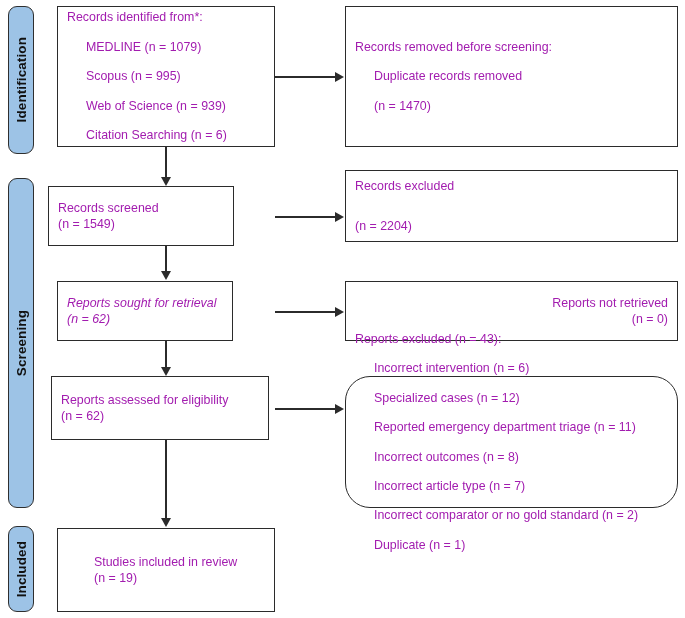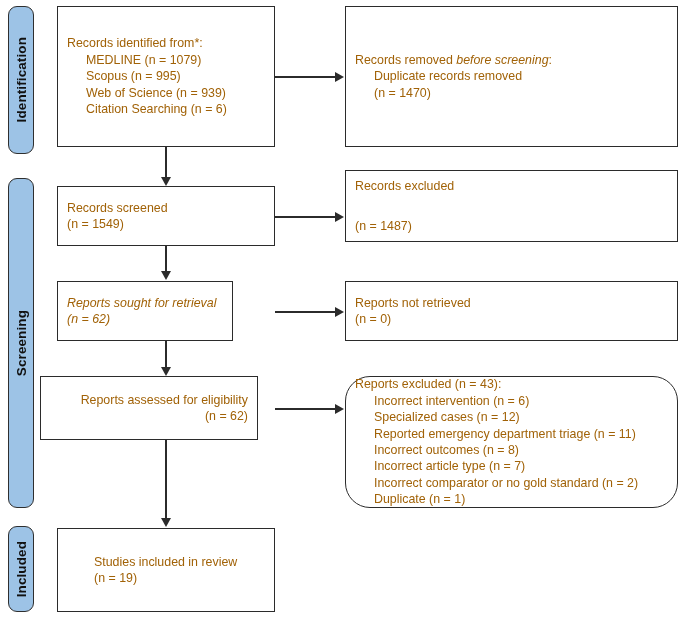--- a/index.html
+++ b/index.html
@@ -48,28 +48,28 @@
     border: 1.8px solid #2b2b2b;
     box-sizing: border-box;
     display: flex;
     flex-direction: column;
     justify-content: center;
     padding: 0 9px;
   }
   .box .line {
     font-size: 12.4px;
     line-height: 16.4px;
-    color: #a16207;
+    color: #a21caf;
     white-space: nowrap;
   }
   .box .line.indent {
     padding-left: 19px;
+    margin-top: 13px;
   }
   .box .line .ital {
-    font-style: italic;
     margin-top: 32px;
   }
 
   
   .v-line {
     position: absolute;
     width: 1.6px;
     background: #2b2b2b;
   }
   .h-line {
@@ -124,53 +124,53 @@
     <div class="line indent">Duplicate records removed</div>
     <div class="line indent">(n = 1470)</div>
   </div>
 
   <div class="h-line" style="left:275px; top:76px; width:60px;"></div>
   <div class="arrow-right" style="left:335px; top:71.5px;"></div>
 
   <div class="v-line" style="left:165px; top:147px; height:30px;"></div>
   <div class="arrow-down" style="left:160.5px; top:177px;"></div>
 
-  <div class="box" style="left:57px; top:186px; width:218px; height:60px;">
+  <div class="box" style="left:48px; top:186px; width:186px; height:60px;">
     <div class="line">Records screened</div>
     <div class="line">(n = 1549)</div>
   </div>
 
   <div class="box" style="left:345px; top:170px; width:333px; height:72px;gap:23px;">
     <div class="line">Records excluded</div>
-    <div class="line">(n = 1487)</div>
+    <div class="line">(n = 2204)</div>
   </div>
 
   <div class="h-line" style="left:275px; top:216px; width:60px;"></div>
   <div class="arrow-right" style="left:335px; top:211.5px;"></div>
 
   <div class="v-line" style="left:165px; top:246px; height:25px;"></div>
   <div class="arrow-down" style="left:160.5px; top:271px;"></div>
 
   <div class="box" style="left:57px; top:281px; width:176px; height:60px;font-style:italic;">
     <div class="line">Reports sought for retrieval</div>
     <div class="line">(n = 62)</div>
   </div>
 
-  <div class="box" style="left:345px; top:281px; width:333px; height:60px;">
+  <div class="box" style="left:345px; top:281px; width:333px; height:60px;align-items:flex-end;">
     <div class="line">Reports not retrieved</div>
     <div class="line">(n = 0)</div>
   </div>
 
   <div class="h-line" style="left:275px; top:311px; width:60px;"></div>
   <div class="arrow-right" style="left:335px; top:306.5px;"></div>
 
   <div class="v-line" style="left:165px; top:341px; height:26px;"></div>
   <div class="arrow-down" style="left:160.5px; top:367px;"></div>
 
-  <div class="box" style="left:40px; top:376px; width:218px; height:64px;align-items:flex-end;">
+  <div class="box" style="left:51px; top:376px; width:218px; height:64px;">
     <div class="line">Reports assessed for eligibility</div>
     <div class="line">(n = 62)</div>
   </div>
 
   <div class="box" style="left:345px; top:376px; width:333px; height:132px;border-radius:25px;">
     <div class="line">Reports excluded (n = 43):</div>
     <div class="line indent">Incorrect intervention (n = 6)</div>
     <div class="line indent">Specialized cases (n = 12)</div>
     <div class="line indent">Reported emergency department triage (n = 11)</div>
     <div class="line indent">Incorrect outcomes (n = 8)</div>

